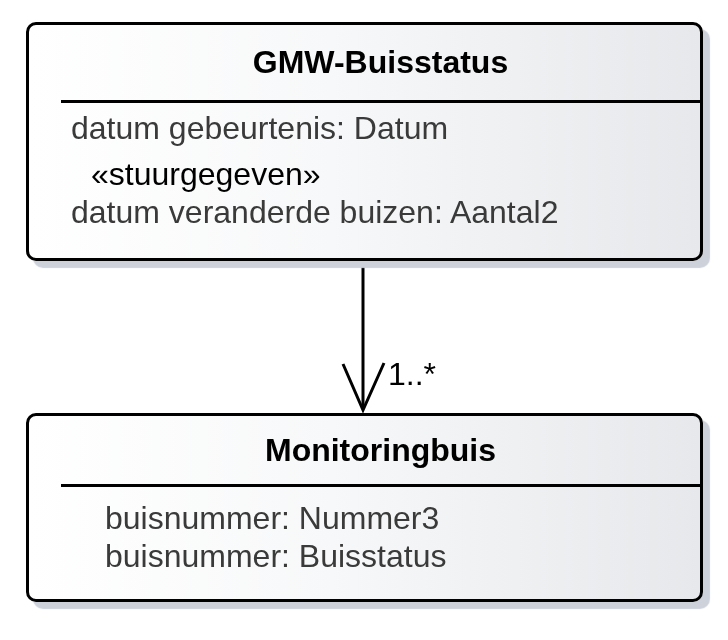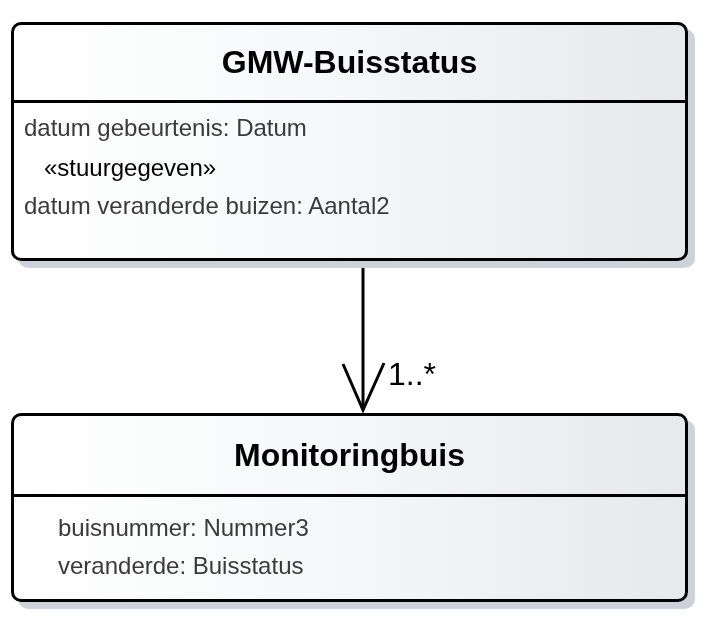--- a/index.html
+++ b/index.html
@@ -10,54 +10,55 @@
   .canvas {
     position: relative;
     width: 728px;
     height: 640px;
     background: #ffffff;
     overflow: hidden;
     font-family: "Liberation Sans", sans-serif;
   }
   .uml-class {
     position: absolute;
-    left: 11px;
+    left: 26px;
     width: 677px;
     box-sizing: border-box;
     border: 3px solid #000000;
     border-radius: 10px;
     background: linear-gradient(to right, #ffffff 0%, #f7f8f9 45%, #e6e8eb 100%);
     box-shadow: 7px 7px 1px 0 #ccd1da;
+    padding-left: 32px;
   }
   .class-top { top: 22px; height: 239px; }
   .class-bottom { top: 413px; height: 189px; }
   .class-header {
     display: flex;
     align-items: center;
     justify-content: center;
     border-bottom: 3px solid #000000;
     box-sizing: border-box;
   }
   .class-top .class-header { height: 78px; }
-  .class-bottom .class-header { height: 81px; }
+  .class-bottom .class-header { height: 71px; }
   .class-title {
     font-size: 32px;
     font-weight: bold;
     color: #000000;
     white-space: nowrap;
   }
   .class-attrs {
     padding: 6px 12px 0 10px;
-    font-size: 24px;
+    font-size: 32px;
     line-height: 38px;
     color: #3a3a3a;
     white-space: nowrap;
   }
   .class-bottom .class-attrs { padding-top: 12px; margin-left: 34px; }
-  .attr-gap { margin-top: 2px; }
+  .attr-gap { margin-top: 8px; }
   .stereotype {
     color: #000000;
     padding-left: 20px;
   }
   .assoc-svg {
     position: absolute;
     left: 0;
     top: 0;
     pointer-events: none;
   }
@@ -93,17 +94,17 @@
       <div>datum veranderde buizen: Aantal2</div>
     </div>
   </div>
 
   <div class="uml-class class-bottom">
     <div class="class-header">
       <div class="class-title">Monitoringbuis</div>
     </div>
     <div class="class-attrs">
       <div>buisnummer: Nummer3</div>
-      <div>veranderde: Buisstatus</div>
+      <div>buisnummer: Buisstatus</div>
     </div>
   </div>
 
 </div>
 
 </body></html>

